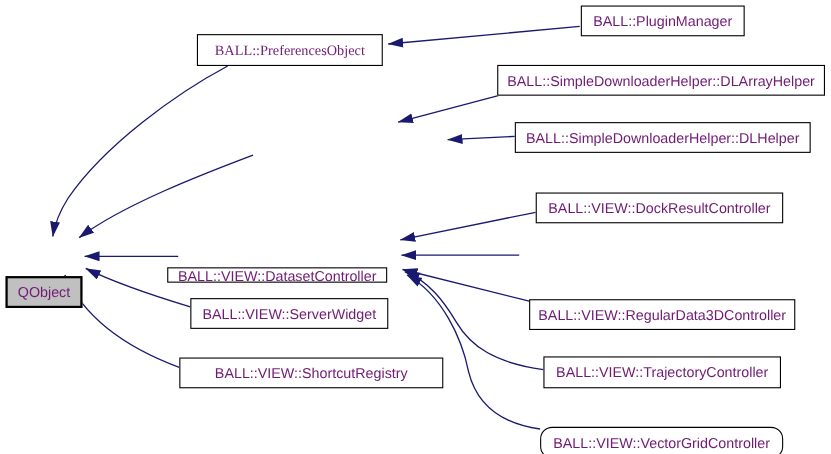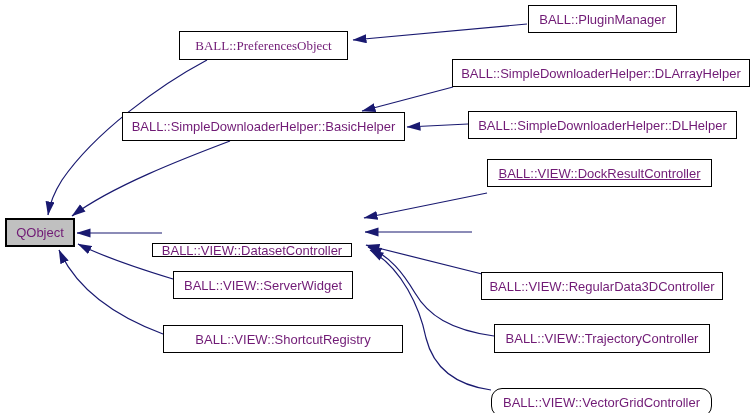--- a/index.html
+++ b/index.html
@@ -23,30 +23,31 @@
     border: 1px solid #000000;
     color: #701a75;
     font-size: 13px;
     white-space: nowrap;
     cursor: pointer;
   }
   .node.current {
     background: #c0c0c0;
     border-width: 2px;
     cursor: default;
+    margin-top: 33px;
   }
   
   .n-qobject   { left: 5px;   top: 218px; width: 70px;  height: 29px; }
   .n-pref      { left: 179px; top: 31px;  width: 169px; height: 29px; font-family: Liberation Serif, serif; }
   .n-plugin    { left: 528px; top: 5px;   width: 149px; height: 28px; }
   .n-basic     { left: 122px; top: 112px; width: 283px; height: 29px; }
   .n-dlarray   { left: 452px; top: 59px;  width: 298px; height: 28px; }
   .n-dlhelper  { left: 468px; top: 111px; width: 269px; height: 28px; }
   .n-dataset   { left: 152px; top: 219px; width: 200px; height: 14px; margin-top: 24px; }
-  .n-dock      { left: 487px; top: 159px; width: 225px; height: 28px; text-decoration: underline; }
+  .n-dock      { left: 487px; top: 175px; width: 225px; height: 28px; }
   .n-raytrace  { left: 472px; top: 218px; width: 263px; height: 29px; }
   .n-regular   { left: 481px; top: 272px; width: 242px; height: 28px; }
   .n-trajectory{ left: 494px; top: 324px; width: 216px; height: 29px; }
   .n-server    { left: 173px; top: 271px; width: 180px; height: 28px; }
   .n-shortcut  { left: 163px; top: 325px; width: 240px; height: 28px; }
   .n-vector    { left: 491px; top: 388px; width: 221px; height: 29px; border-radius: 11px; }
 </style>
 </head>
 <body>
 
@@ -72,21 +73,20 @@
     <path d="M494,336 C450,330 428,315 415,293 C403,273 390,256 368,247" marker-end="url(#ah)"></path>
     <path d="M491,390 C448,384 432,362 426,338 C420,308 402,268 370,250" marker-end="url(#ah)"></path>
   </svg>
 
   <div class="node current n-qobject">QObject</div>
 
   <div class="node n-pref">BALL::PreferencesObject</div>
 
   <div class="node n-plugin">BALL::PluginManager</div>
 
-  <div class="node n-basic">BALL::SimpleDownloaderHelper::BasicHelper</div>
 
   <div class="node n-dlarray">BALL::SimpleDownloaderHelper::DLArrayHelper</div>
 
   <div class="node n-dlhelper">BALL::SimpleDownloaderHelper::DLHelper</div>
 
   <div class="node n-dataset">BALL::VIEW::DatasetController</div>
 
   <div class="node n-dock">BALL::VIEW::DockResultController</div>
 
 

